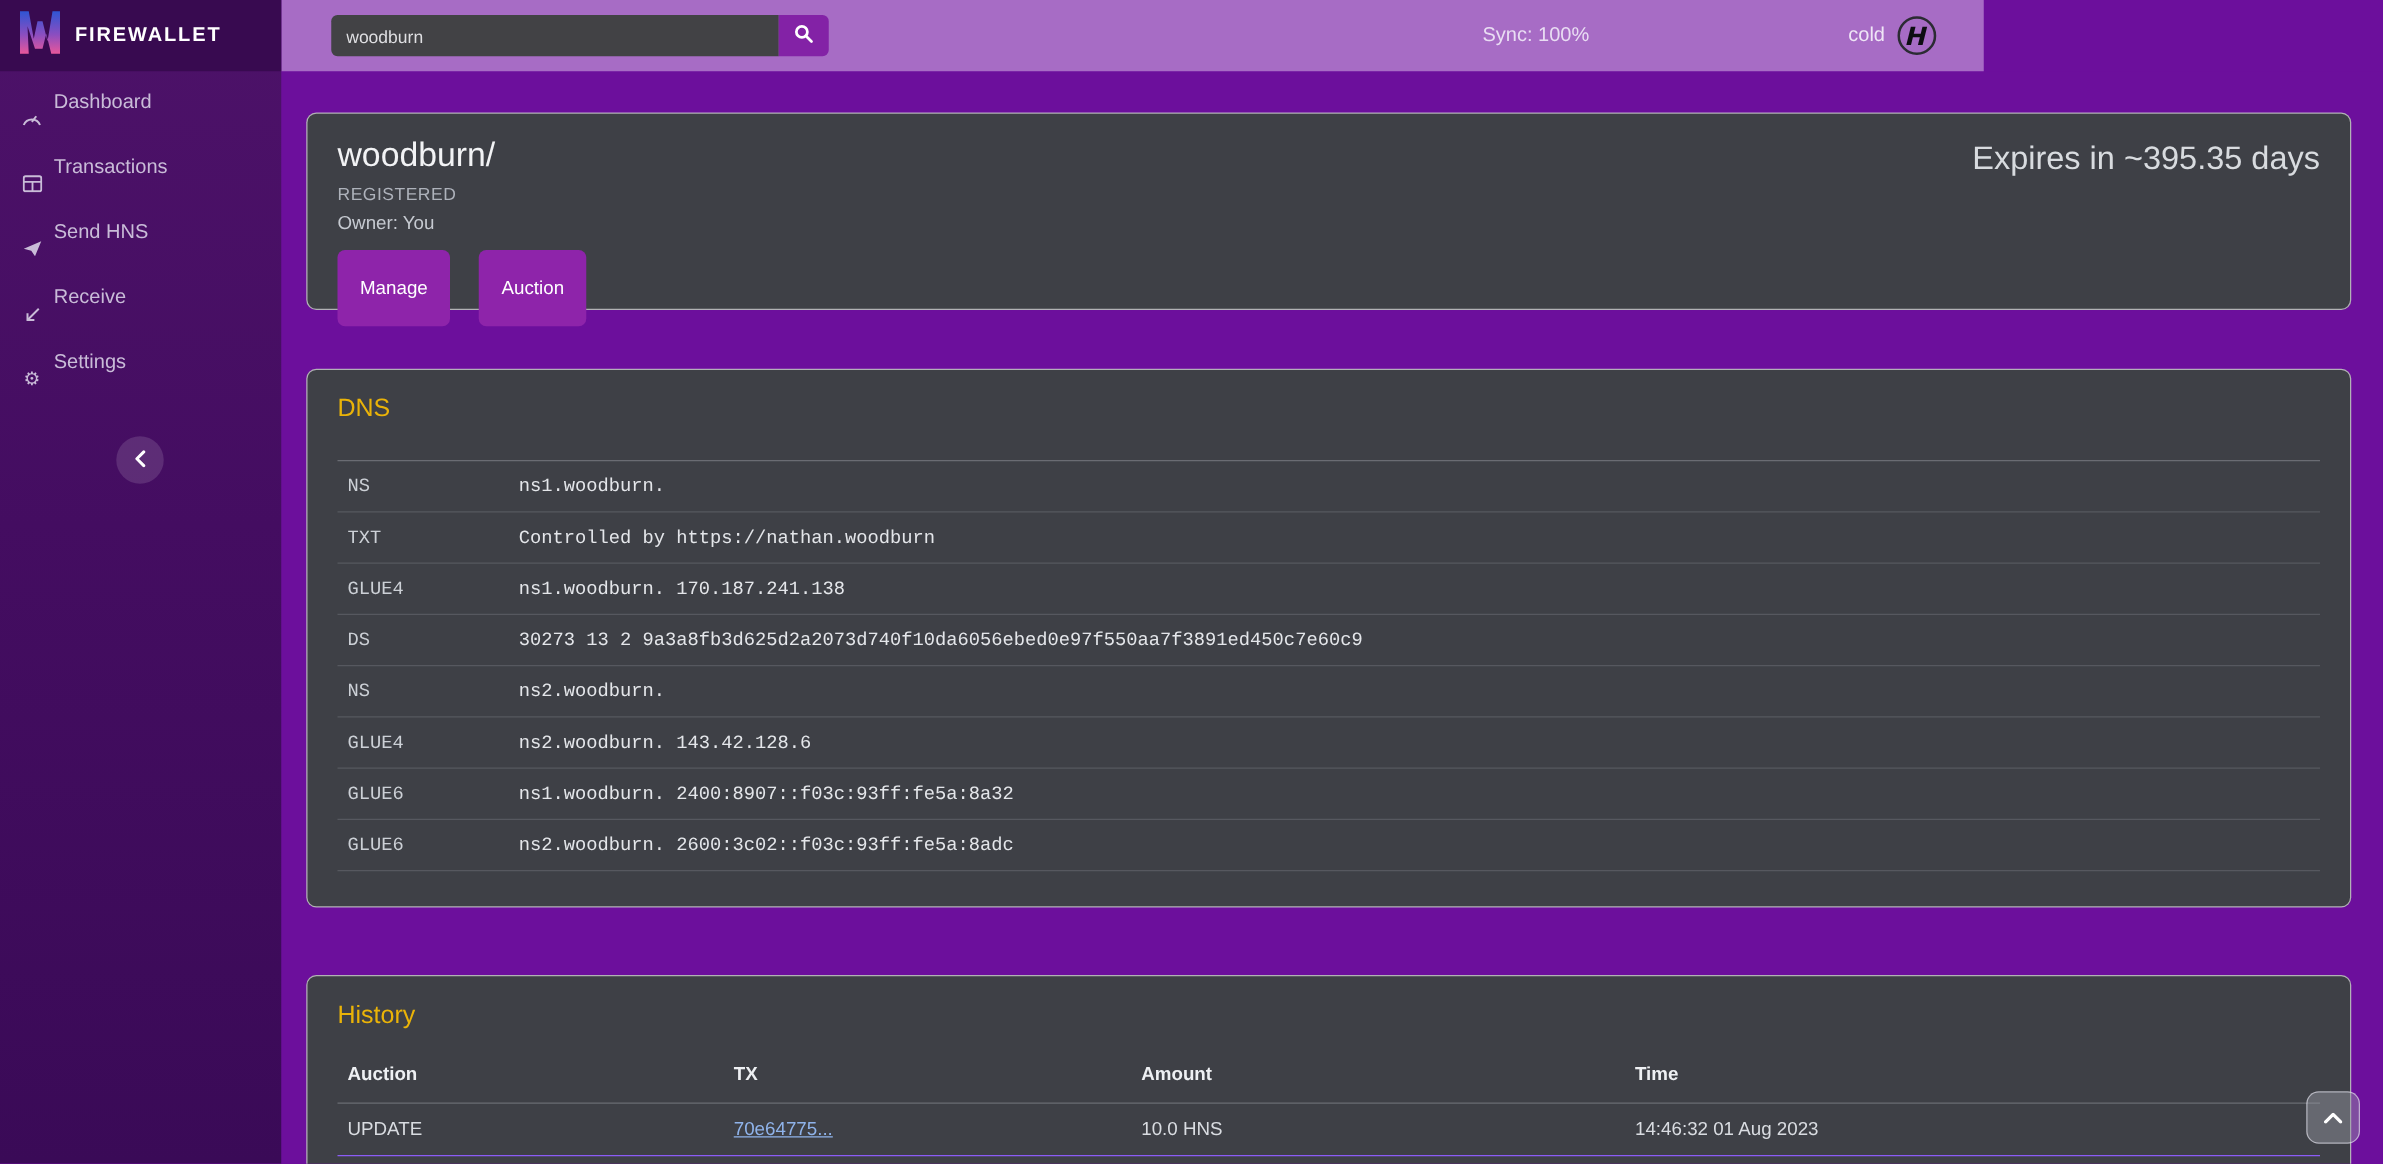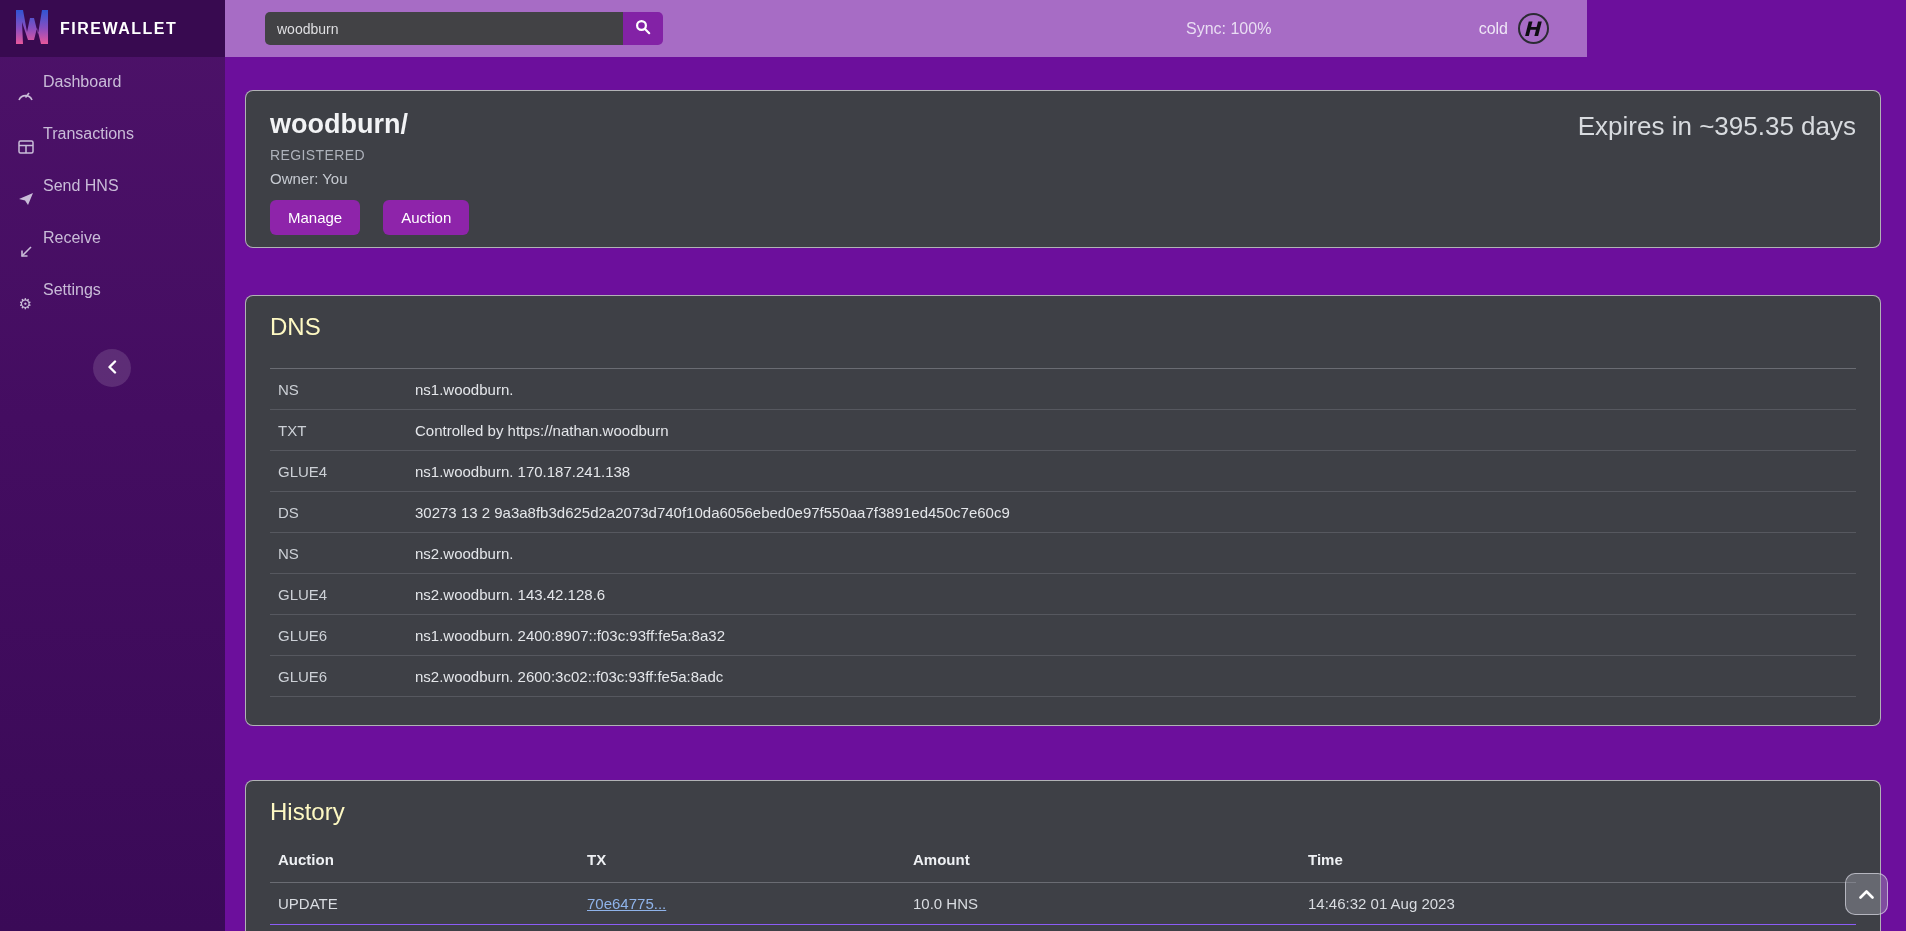--- a/index.html
+++ b/index.html
@@ -81,39 +81,39 @@
   .main { position:absolute; left:225px; top:57px; right:0; bottom:0; background:#6c0f9c; }
   .card {
     position:absolute; left:20px; width:1636px;
     background:#3e4046; border:1px solid rgba(255,255,255,0.6);
     border-radius:8px; padding:16px 24px;
   }
   .card-domain { top:33px; height:158px; }
   .card-dns { top:238px; height:431px; }
   .card-history { top:723px; height:250px; }
 
-  .domain-title { font-size:27px; color:#f2f3f5; font-weight:700; line-height:34px; }
+  .domain-title { font-size:27px; color:#f2f3f5; font-weight:400; line-height:34px; }
   .domain-status { font-size:14px; color:#aeb2bb; letter-spacing:0.4px; margin-top:6px; }
   .domain-owner { font-size:15px; color:#c6cad1; margin-top:7px; }
   .btn-row { margin-top:13px; display:flex; gap:23px; }
   .btn {
     background:#8e24aa; color:#ffffff; border:none; border-radius:6px;
-    font-size:15px; padding:9px 18px; cursor:pointer; font-family:inherit;text-align:center;
+    font-size:15px; padding:22px 18px; cursor:pointer; font-family:inherit;text-align:center;
   }
   .expires {
     position:absolute; right:24px; top:20px;
     font-size:26px; color:#d8dbdf; font-weight:400;
   }
 
-  .section-title { font-size:24px; color:#fef9c3; font-weight:400; line-height:30px; }
+  .section-title { font-size:20px; color:#eab308; font-weight:400; line-height:30px; }
 
   .dns-table { margin-top:26px; border-top:1px solid #6a6c73; }
   .dns-row {
     display:flex; align-items:center; height:41px; padding:0 8px;
-    border-bottom:1px solid #56585f; font-size:15px;
+    border-bottom:1px solid #56585f; font-size:15px;font-family:Liberation Mono, monospace;
   }
   .dns-type { width:137px; color:#ccd0d6; }
   .dns-value { color:#e4e6ea; }
 
   .hist-table { margin-top:16px; }
   .hist-header {
     display:flex; font-weight:bold; font-size:15px; color:#eef0f3;
     padding:8px 8px 14px 8px; border-bottom:1px solid #6a6c73;
   }
   .hist-row {

